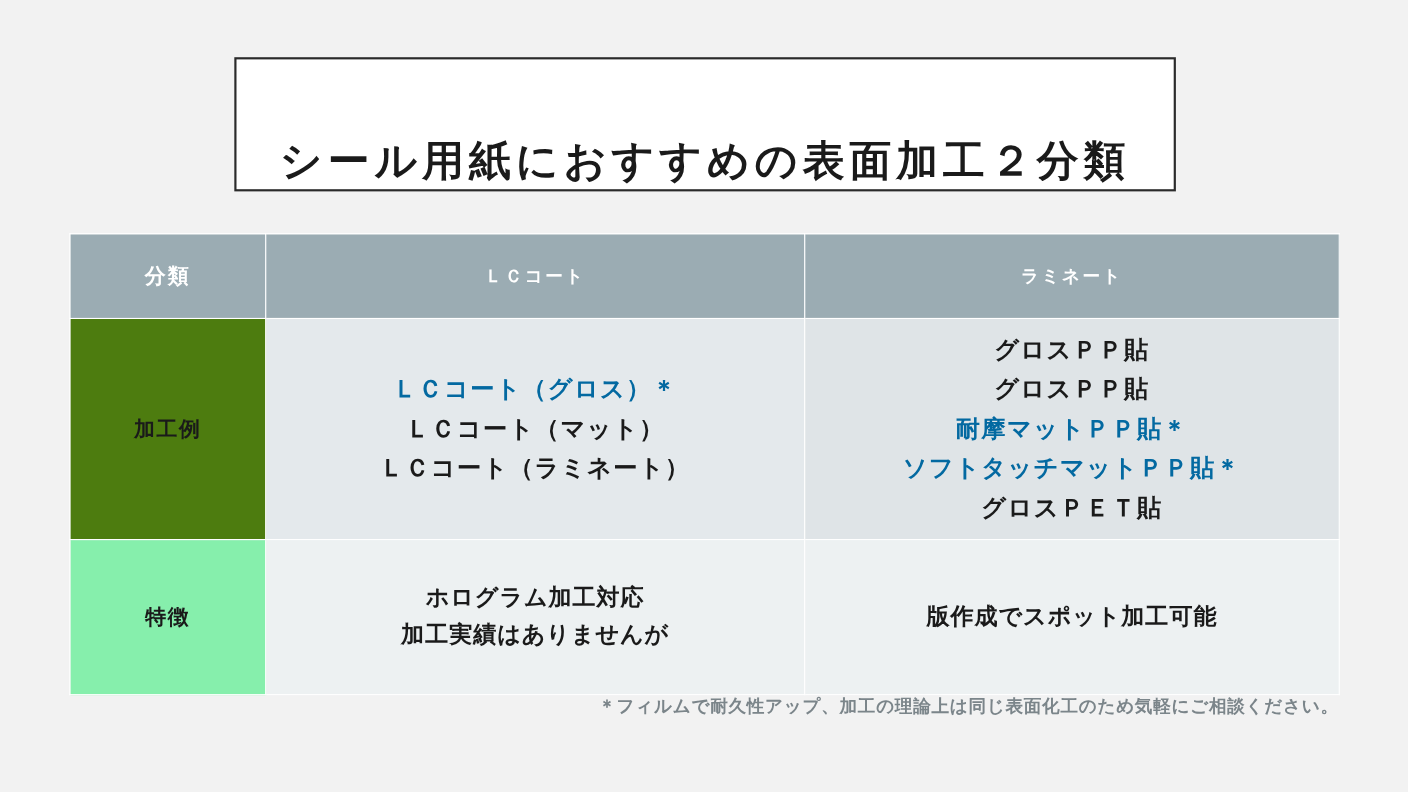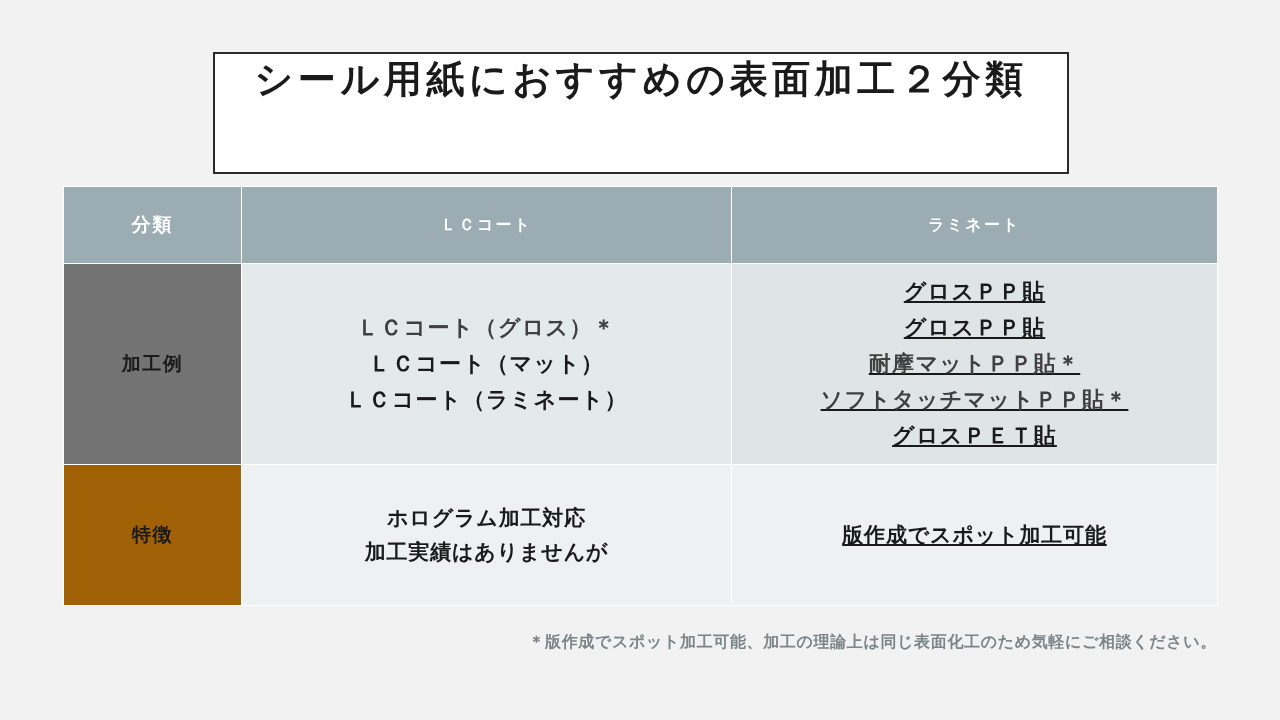--- a/index.html
+++ b/index.html
@@ -24,35 +24,35 @@
   .title-box {
     position: absolute;
     left: 213px;
     top: 52px;
     width: 856px;
     height: 122px;
     background: #ffffff;
     border: 2px solid #2b2b2b;
     box-sizing: border-box;
     display: flex;
-    align-items: flex-start;
+    align-items: flex-end;
     justify-content: center;
   }
   .title-text {
     font-size: 38px;
     font-weight: bold;
     letter-spacing: 0.12em;
     color: #1a1a1a;
     white-space: nowrap;
   }
   
   .table-wrap {
     position: absolute;
     left: 63px;
-    top: 186px;
+    top: 212px;
     width: 1154px;
   }
   table.matrix {
     border-collapse: collapse;
     width: 1154px;
     table-layout: fixed;
   }
   table.matrix col.c0 { width: 178px; }
   table.matrix col.c1 { width: 490px; }
   table.matrix col.c2 { width: 486px; }
@@ -75,35 +75,34 @@
     font-size: 19px;
     letter-spacing: 0.1em;
   }
   tbody tr.row-example td {
     height: 200px;
   }
   tbody tr.row-feature td {
     height: 140px;
   }
   td.label-cell {
-    background: #737373;
+    background: #4d7c0f;
     font-size: 19px;
     font-weight: bold;
     letter-spacing: 0.08em;
     color: #1a1a1a;
   }
   tr.row-feature td.label-cell {
-    background: #a16207;
+    background: #86efac;
   }
   td.body-cell-a {
     background: #e4e9ec;
   }
   td.body-cell-b {
     background: #dfe4e7;
-    text-decoration: underline;
   }
   tr.row-feature td.body-cell-a,
   tr.row-feature td.body-cell-b {
     background: #edf1f2;
   }
   .cell-lines {
     display: flex;
     flex-direction: column;
     align-items: center;
     justify-content: center;
@@ -111,21 +110,21 @@
     line-height: 1.45;
   }
   .line {
     font-size: 22px;
     font-weight: bold;
     letter-spacing: 0.06em;
     color: #1a1a1a;
     white-space: nowrap;
   }
   .line.muted {
-    color: #404040;
+    color: #0369a1;
   }
   .feature-line {
     font-size: 21px;
     font-weight: bold;
     letter-spacing: 0.04em;
     color: #1a1a1a;
     white-space: nowrap;
   }
   
   .footnote {
@@ -193,15 +192,15 @@
           <td class="body-cell-b">
             <div class="cell-lines">
               <div class="feature-line">版作成でスポット加工可能</div>
             </div>
           </td>
         </tr>
       </tbody>
     </table>
   </div>
 
-  <div class="footnote">＊版作成でスポット加工可能、加工の理論上は同じ表面化工のため気軽にご相談ください。</div>
+  <div class="footnote">＊フィルムで耐久性アップ、加工の理論上は同じ表面化工のため気軽にご相談ください。</div>
 
 </div>
 
 </body></html>

